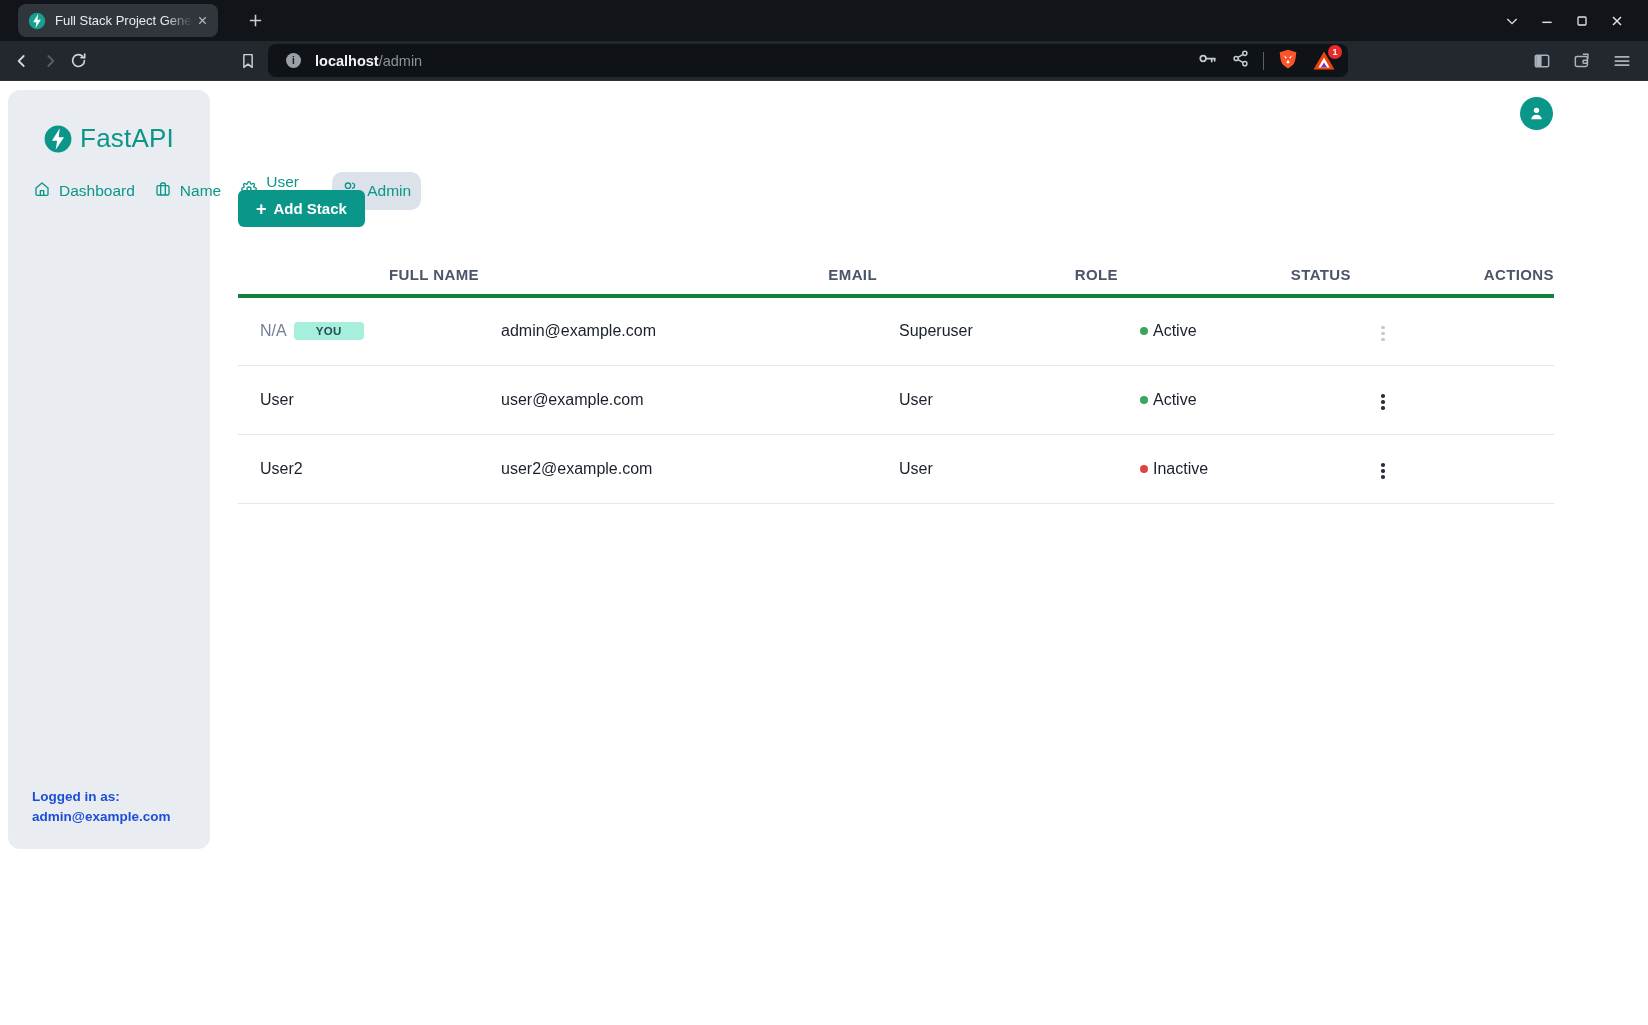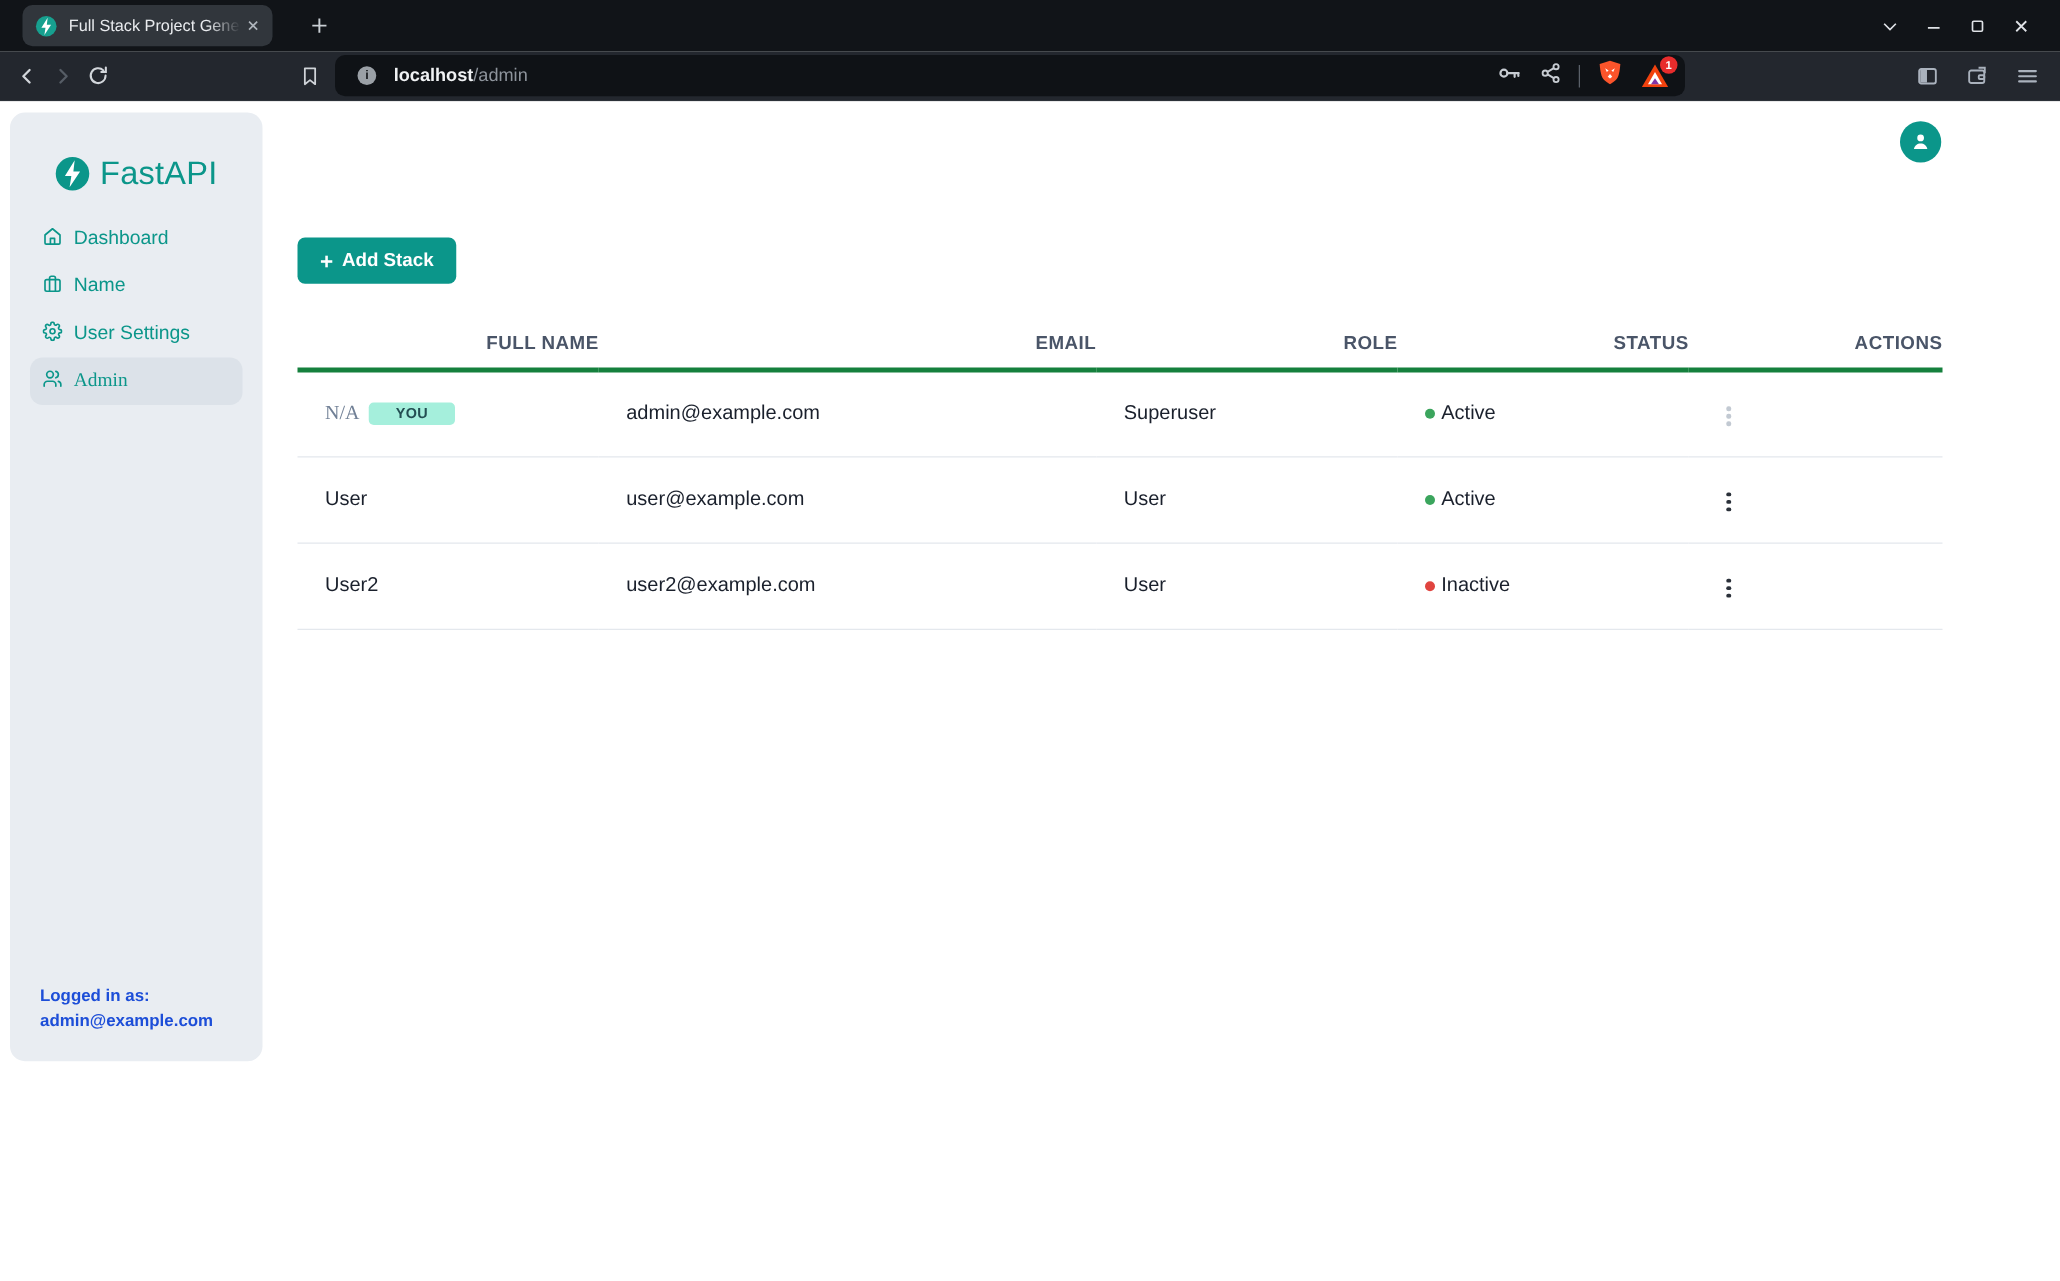--- a/index.html
+++ b/index.html
@@ -50,24 +50,24 @@
 
   
   .content { position:relative; flex:1; background:#fff; }
 
   
   .sidebar { position:absolute; left:8px; top:9px; width:202px; height:759px;
              background:#e9edf2; border-radius:12px; display:flex; flex-direction:column; }
   .side-logo { margin-top:33px; display:flex; align-items:center; justify-content:center; gap:8px; }
   .side-logo .logo-circle { width:28px; height:28px; }
   .side-logo .logo-text { color:var(--accent_teal); font-size:26px; font-weight:500; letter-spacing:.2px; }
-  .side-nav { margin-top:18px; padding:0 16px; display:flex; flex-direction:column; }
+  .side-nav { margin-top:18px; padding:0 16px; display:flex; }
   .nav-item { height:38px; display:flex; align-items:center; gap:9px; padding:0 10px;
               border-radius:10px; color:var(--accent_teal); font-size:15.5px; cursor:pointer; }
-  .nav-item.active { background:#dce2e9;font-family:Liberation Serif, serif; }
+  .nav-item.active { background:#dce2e9; }
   .nav-item svg { flex:none; }
   .side-footer { margin-top:auto; padding:0 24px 22px; color:#1d4ed8; font-size:13.5px; line-height:20px;font-weight:bold; }
 
   
   .main { position:absolute; left:238px; right:94px; top:0; bottom:0; }
   .page-title { position:absolute; top:46px; left:0; font-size:29px; font-weight:700; color:#1a202c; }
   .avatar-btn { position:absolute; top:16px; right:1px; width:33px; height:33px; border-radius:50%;
                 background:var(--accent_teal); border:none; display:flex; align-items:center;
                 justify-content:center; cursor:pointer; }
   .add-user-btn { position:absolute; top:109px; left:0; height:37px; background:var(--accent_teal);
@@ -77,21 +77,21 @@
   .add-user-btn .plus-glyph { font-size:18px; font-weight:700; line-height:1; }
 
   table.users { position:absolute; top:174px; left:0; width:100%; border-collapse:collapse; }
   table.users th { height:41px; text-align:right; vertical-align:middle; font-size:15px;
                    font-weight:700; color:#4a5568; text-transform:uppercase; letter-spacing:.4px;
                    padding-left:22px; border-bottom:4px solid #15803d; }
   table.users td { height:69px; vertical-align:middle; font-size:16px; color:#1a202c;
                    padding-left:22px; border-bottom:1px solid #e4e8ed; }
   col.c-name { width:241px; } col.c-email { width:398px; } col.c-role { width:241px; }
   col.c-status { width:233px; }
-  .muted { color:#718096;font-family:Liberation Serif, serif; }
+  .muted { color:#718096; }
   .you-badge { display:inline-block; margin-left:7px; background:var(--badge_bg); color:var(--badge_text);
                font-size:11.5px; font-weight:700; letter-spacing:.3px; padding:3px 22px;
                border-radius:4px; vertical-align:1px; }
   .status-cell { display:flex; align-items:center; gap:5px; }
   .dot { width:8px; height:8px; border-radius:50%; flex:none; }
   .dot-green { background:var(--active_green); }
   .dot-red { background:var(--inactive_red); }
   .kebab { display:inline-flex; flex-direction:column; gap:2.5px; padding:6px 8px; cursor:pointer;
            background:none; border:none; }
   .kebab i { width:3.5px; height:3.5px; border-radius:50%; background:#2a3039; }

